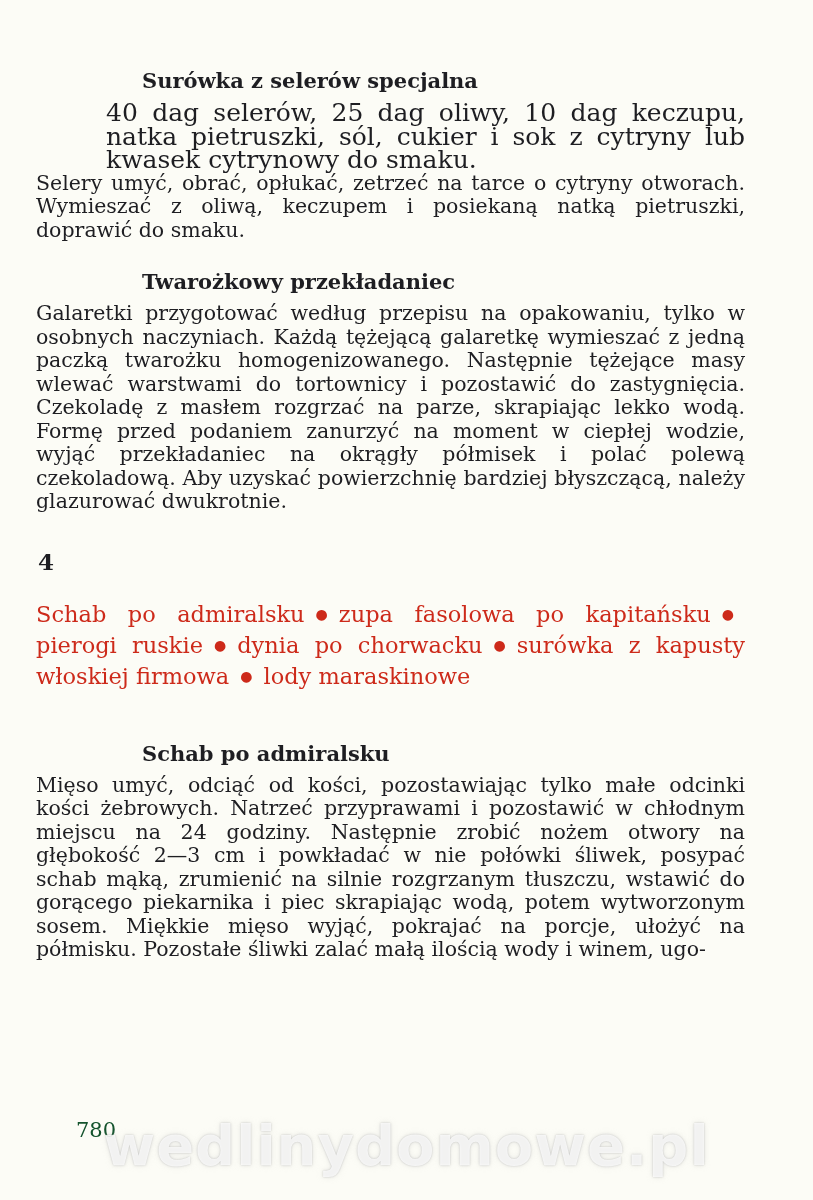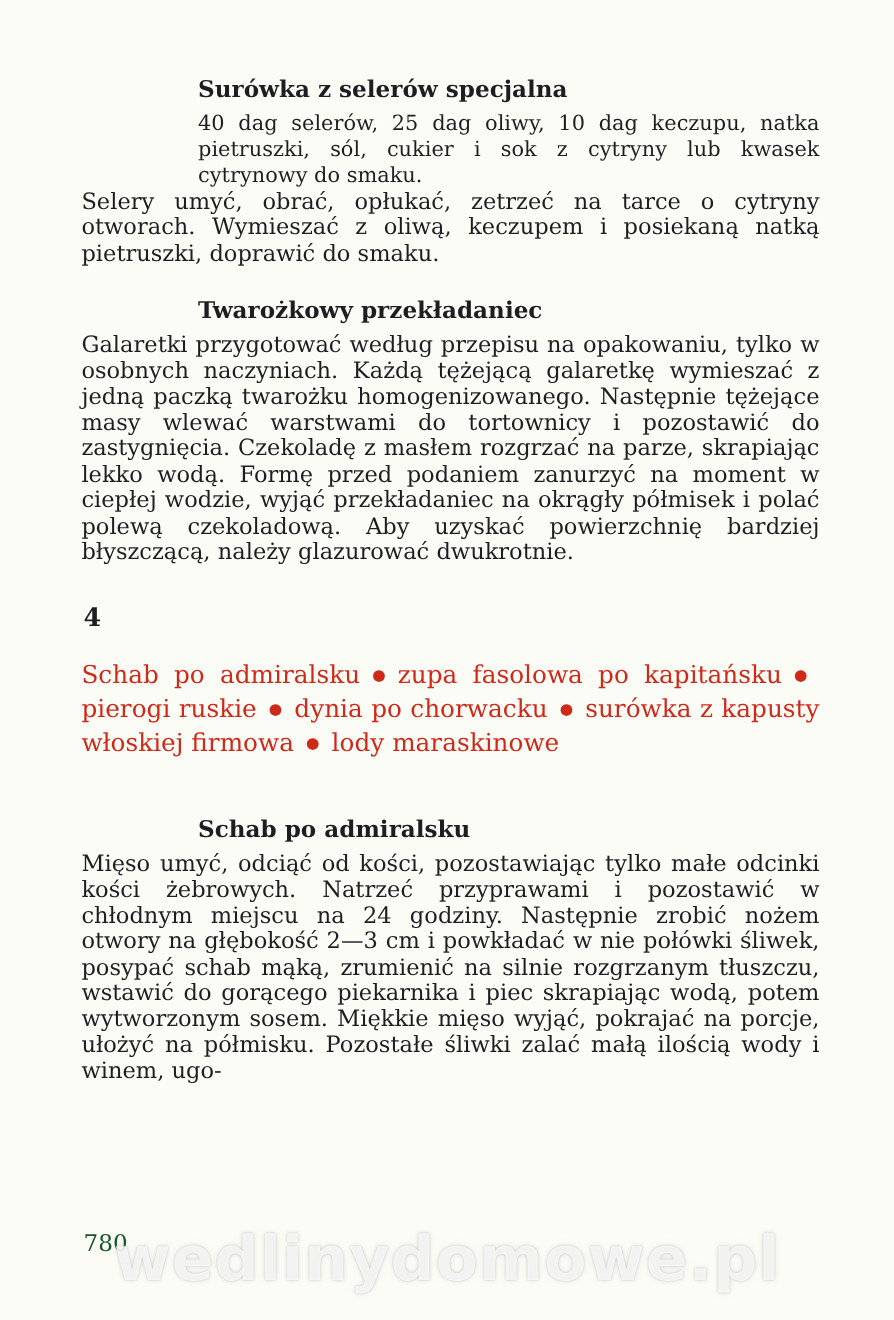--- a/index.html
+++ b/index.html
@@ -9,33 +9,33 @@
     height: 1200px;
     background: #fcfcf6;
     font-family: "DejaVu Serif", "Liberation Serif", serif;
     color: #1e1e22;
     position: relative;
     overflow: hidden;
   }
   .page {
     position: absolute;
     inset: 0;
-    padding: 68px 68px 0 74px;
+    padding: 68px 68px 0 36px;
   }
   .recipe { margin-bottom: 27px; }
   .recipe-title {
     font-weight: bold;
     font-size: 21px;
     line-height: 25px;
     margin-left: 106px;
     margin-bottom: 8px;
   }
   .ingredients {
-    margin-left: 106px;
-    font-size: 19px;
+    margin-left: 70px;
+    font-size: 25px;
     line-height: 23.5px;
     text-align: justify;
   }
   .instructions {
     font-size: 20.5px;
     line-height: 23.5px;
     text-align: justify;
   }
   .section-number {
     font-weight: bold;

